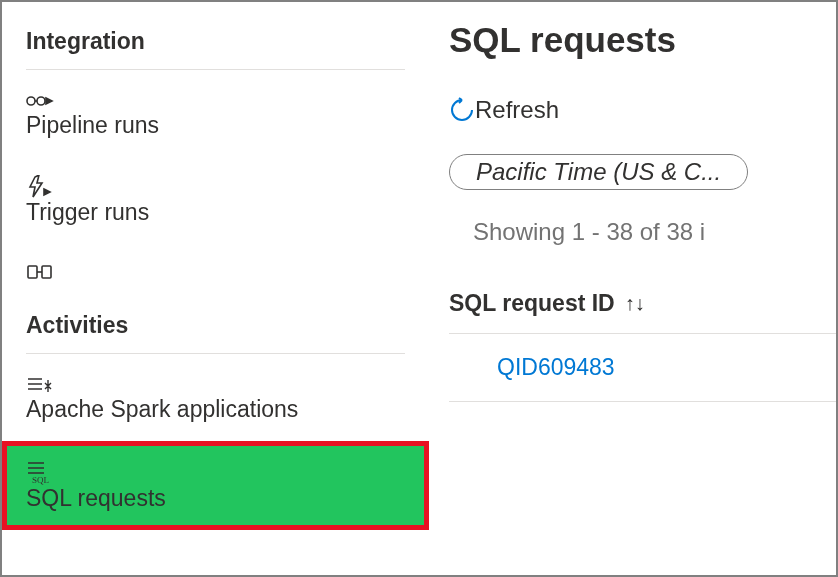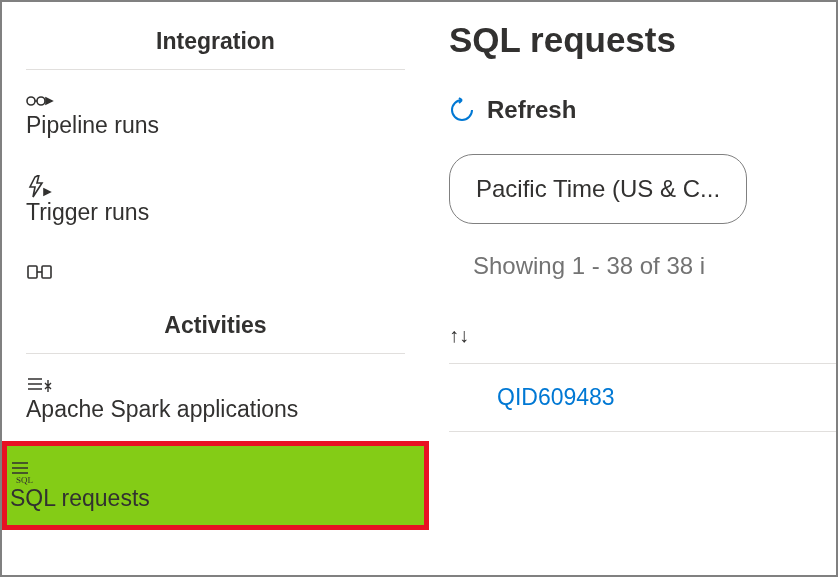--- a/index.html
+++ b/index.html
@@ -16,38 +16,37 @@
       width: 427px;
       padding: 18px 0 0 0;
       background: #fff;
     }
     .section-header {
       font-weight: 600;
       font-size: 23px;
       color: #323130;
       padding: 8px 24px 14px 24px;
       position: relative;
-      text-align: center;
     }
     .section-divider {
       border-top: 1px solid #e1dfdd;
       margin: 0 24px 2px 24px;
     }
     .nav-item {
       display: flex;
       padding: 18px 24px;
       cursor: pointer;
       font-size: 23px;
       color: #323130;
       flex-direction: column;
     }
     .nav-item.selected {
-      background: #84cc16;
+      background: #22c55e;
       border: 5px solid #e81123;
-      padding: 13px 3px;
+      padding: 13px 19px;
     }
     .nav-item .icon {
       width: 36px;
       display: flex;
       align-items: center;
       justify-content: flex-start;
       flex-shrink: 0;
     }
     .nav-item .label {
       color: #323130;
@@ -65,36 +64,35 @@
     }
     .toolbar {
       display: flex;
       align-items: center;
       gap: 32px;
       margin-bottom: 30px;
     }
     .toolbar-btn {
       display: flex;
       align-items: center;
-      gap: 12px;
       font-size: 24px;
       color: #323130;
       cursor: pointer;
-      font-weight: bold;
     }
     .toolbar-btn .icon { color: #0078d4; display:flex; align-items:center; }
     .timezone-pill {
       border: 1px solid #808080;
       border-radius: 24px;
-      padding: 20px 26px;
+      padding: 3px 26px;
       font-size: 24px;
       color: #323130;
       display: inline-block;
       margin-bottom: 28px;
       cursor: pointer;
+      font-style: italic;
     }
     .status-text {
       font-size: 24px;
       color: #737373;
       margin-bottom: 28px;
       padding-left: 24px;
     }
     .col-header {
       font-weight: 600;
       font-size: 23px;
@@ -196,19 +194,20 @@
       </span>
       <span>Refresh</span>
     </div>
   </div>
 
   <div class="timezone-pill">Pacific Time (US &amp; C...</div>
 
   <div class="status-text">Showing 1 - 38 of 38 i</div>
 
   <div class="col-header">
+    <span>SQL request ID</span>
     <span class="sort-arrows">↑↓</span>
   </div>
 
   <div class="data-row">
     <a>QID609483</a>
   </div>
 </div>
 
 </body></html>

